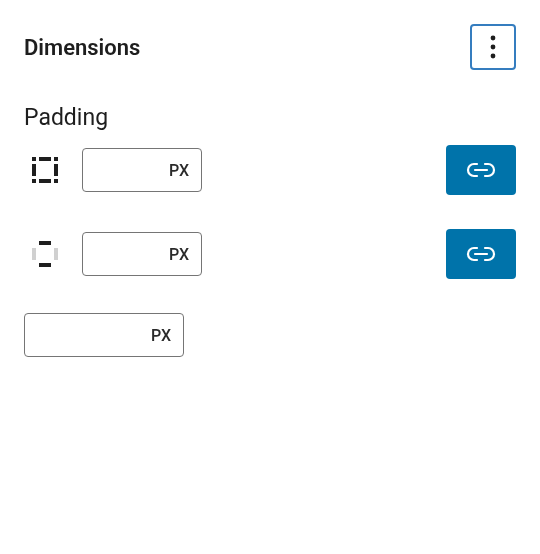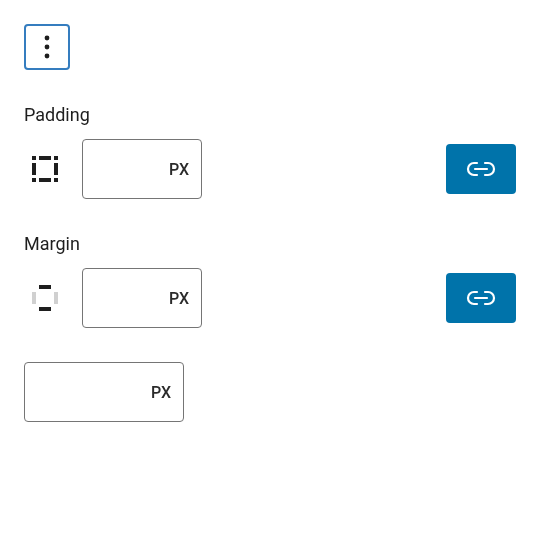--- a/index.html
+++ b/index.html
@@ -30,39 +30,39 @@
     display: flex;
     align-items: center;
     justify-content: center;
     cursor: pointer;
   }
   .more-btn svg { display: block; }
   .section {
     margin-bottom: 34px;
   }
   .section-title {
-    font-size: 18px;
+    font-size: 23px;
     font-weight: 400;
     margin-bottom: 14px;
   }
   .row {
     display: flex;
     align-items: center;
   }
   .box-icon {
     width: 42px;
     height: 42px;
     display: flex;
     align-items: center;
     justify-content: center;
     margin-right: 16px;
   }
   .unit-input {
     width: 120px;
-    height: 60px;
+    height: 44px;
     border: 1px solid #757575;
     border-radius: 4px;
     display: flex;
     align-items: center;
     overflow: hidden;
   }
   .unit-input input {
     flex: 1;
     min-width: 0;
     height: 100%;
@@ -93,20 +93,21 @@
     align-items: center;
     justify-content: center;
     cursor: pointer;
   }
   .link-btn svg { display: block; }
 </style>
 </head>
 <body>
 
 <div class="panel-header">
+  <div class="panel-title">Dimensions</div>
   <button class="more-btn">
     <span>
       <svg width="6" height="24" viewBox="0 0 6 24">
         <circle cx="3" cy="3" r="2.4" fill="#1e1e1e"></circle>
         <circle cx="3" cy="12" r="2.4" fill="#1e1e1e"></circle>
         <circle cx="3" cy="21" r="2.4" fill="#1e1e1e"></circle>
       </svg>
     </span>
   </button>
 </div>
@@ -135,21 +136,20 @@
       <span>
         <svg width="30" height="20" viewBox="0 0 30 20">
           <path d="M11 4H8a6 6 0 0 0 0 12h3M19 4h3a6 6 0 0 1 0 12h-3M9 10h12" stroke="#fff" stroke-width="2.2" fill="none" stroke-linecap="round"></path>
         </svg>
       </span>
     </button>
   </div>
 </div>
 
 <div class="section">
-  <div class="section-title">Margin</div>
   <div class="row">
     <div class="box-icon">
       <svg width="30" height="30" viewBox="0 0 30 30">
         <rect x="2" y="9" width="4" height="12" fill="#d0d0d0"></rect>
         <rect x="24" y="9" width="4" height="12" fill="#d0d0d0"></rect>
         <rect x="9" y="2" width="12" height="4" fill="#1e1e1e"></rect>
         <rect x="9" y="24" width="12" height="4" fill="#1e1e1e"></rect>
       </svg>
     </div>
     <div class="unit-input">

